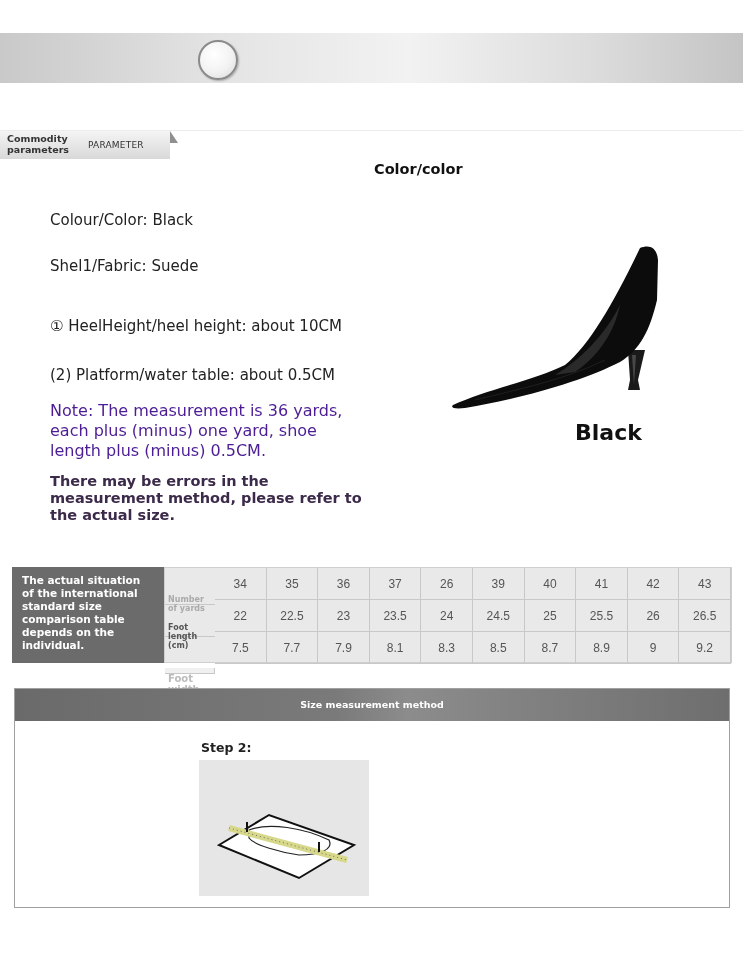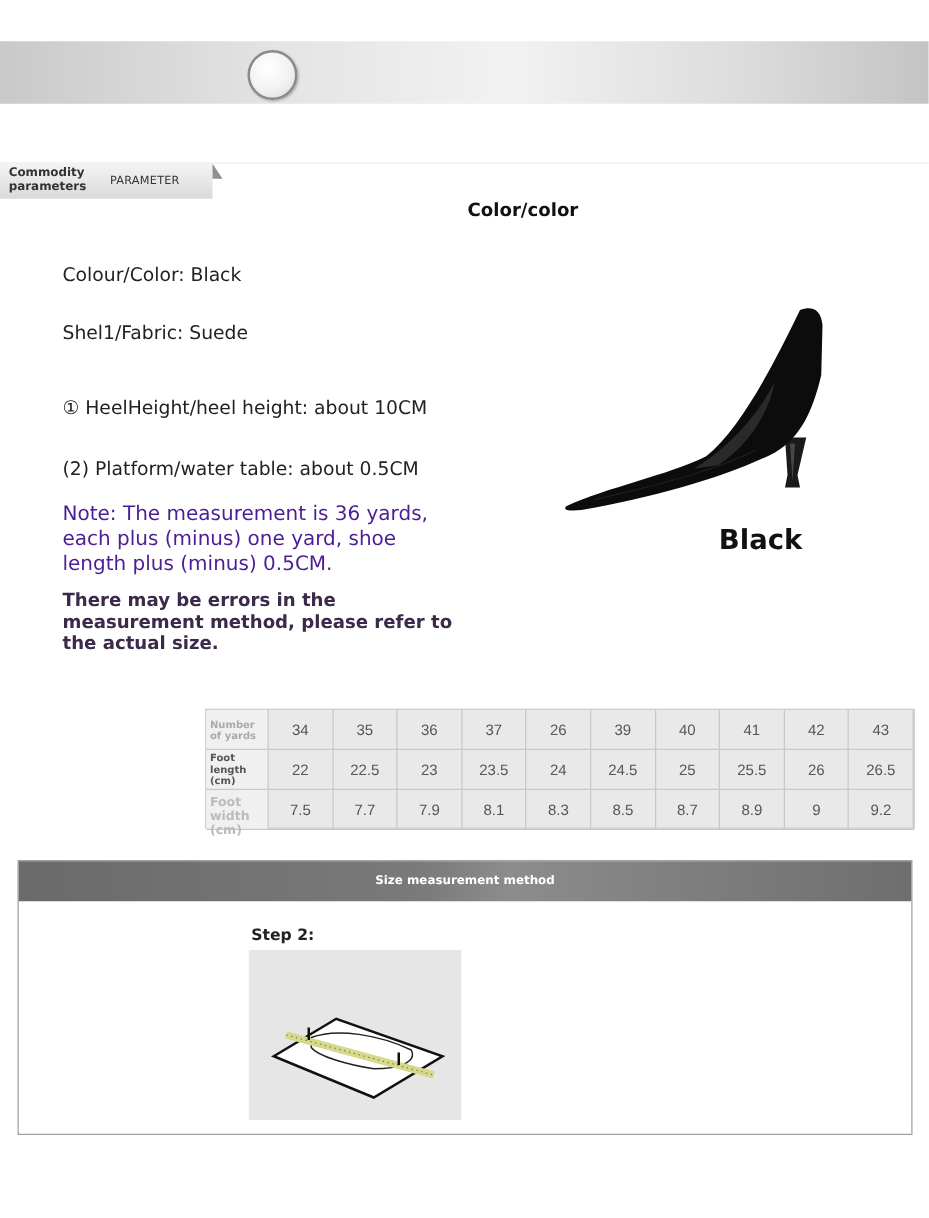--- a/index.html
+++ b/index.html
@@ -60,21 +60,21 @@
   .size-grid {
     position: absolute; left: 152px; top: 0; width: 568px; height: 96px;
     display: grid; grid-template-columns: 50px repeat(10, 1fr); grid-template-rows: repeat(3, 32px);
     background: #e9e9e9; border: 1px solid #cfcfcf;
   }
   .size-grid > div {
     border-right: 1px solid #c8c8c8; border-bottom: 1px solid #c8c8c8;
     display: flex; align-items: center; justify-content: center; font-size: 12px; color: #555;
     font-family: "Liberation Sans", sans-serif;
   }
-  .size-grid .rowhead { justify-content: flex-start; padding-left: 3px; font-size: 8px; line-height: 9px; font-weight: bold; color: #aaa; font-family: "DejaVu Sans", sans-serif; background: #f0f0f0; }
+  .size-grid .rowhead { justify-content: flex-start; padding-left: 3px; font-size: 8px; line-height: 9px; font-weight: bold; color: #aaa; font-family: "DejaVu Sans", sans-serif; background: #f0f0f0; margin-top: 36px; }
   .size-grid .rowhead.dark { color: #555; }
   .size-grid .rowhead.big { font-size: 10px; line-height: 11px; align-items: flex-start; padding-top: 5px; color: #bbb; }
 
   
   .measure-box {
     position: absolute; left: 14px; top: 688px; width: 716px; height: 220px;
     border: 1px solid #a0a0a0; background: #fff;
   }
   .measure-header {
     position: absolute; left: 0; top: 0; width: 714px; height: 32px;
@@ -124,20 +124,21 @@
 
     <path d="M8 165 C 40 150, 90 140, 120 125 C 145 105, 170 60, 195 8 C 205 4, 212 8, 213 20 L 212 60 C 205 90, 195 110, 175 122 C 140 140, 80 158, 20 168 C 10 169, 5 168, 8 165 Z" fill="#0c0c0c"></path>
 
     <path d="M110 135 C 135 120, 160 95, 175 65 C 170 90, 155 115, 130 132 Z" fill="#2a2a2a"></path>
     <path d="M30 160 C 70 150, 120 140, 160 120" stroke="#1f1f1f" stroke-width="1" fill="none"></path>
   </svg>
 </div>
 <div class="shoe-label">Black</div>
 
 <div class="size-table-wrap">
+  <div class="size-caption">The actual situation of the international standard size comparison table depends on the individual.</div>
   <div class="size-grid">
     <div class="rowhead">Number of yards</div>
     <div>34</div>
     <div>35</div>
     <div>36</div>
     <div>37</div>
     <div>26</div>
     <div>39</div>
     <div>40</div>
     <div>41</div>

